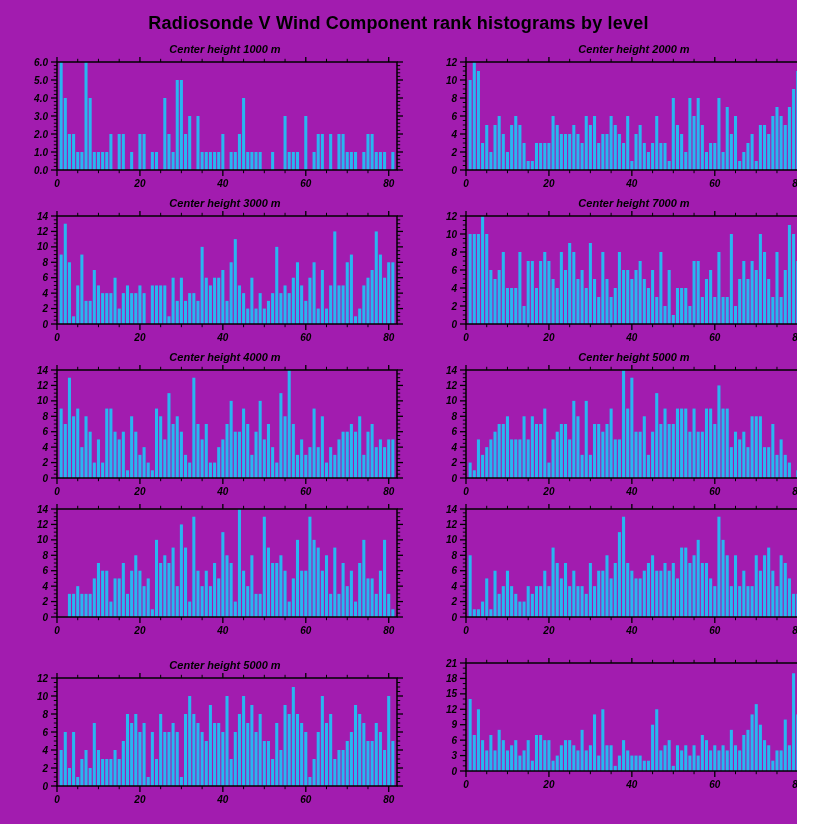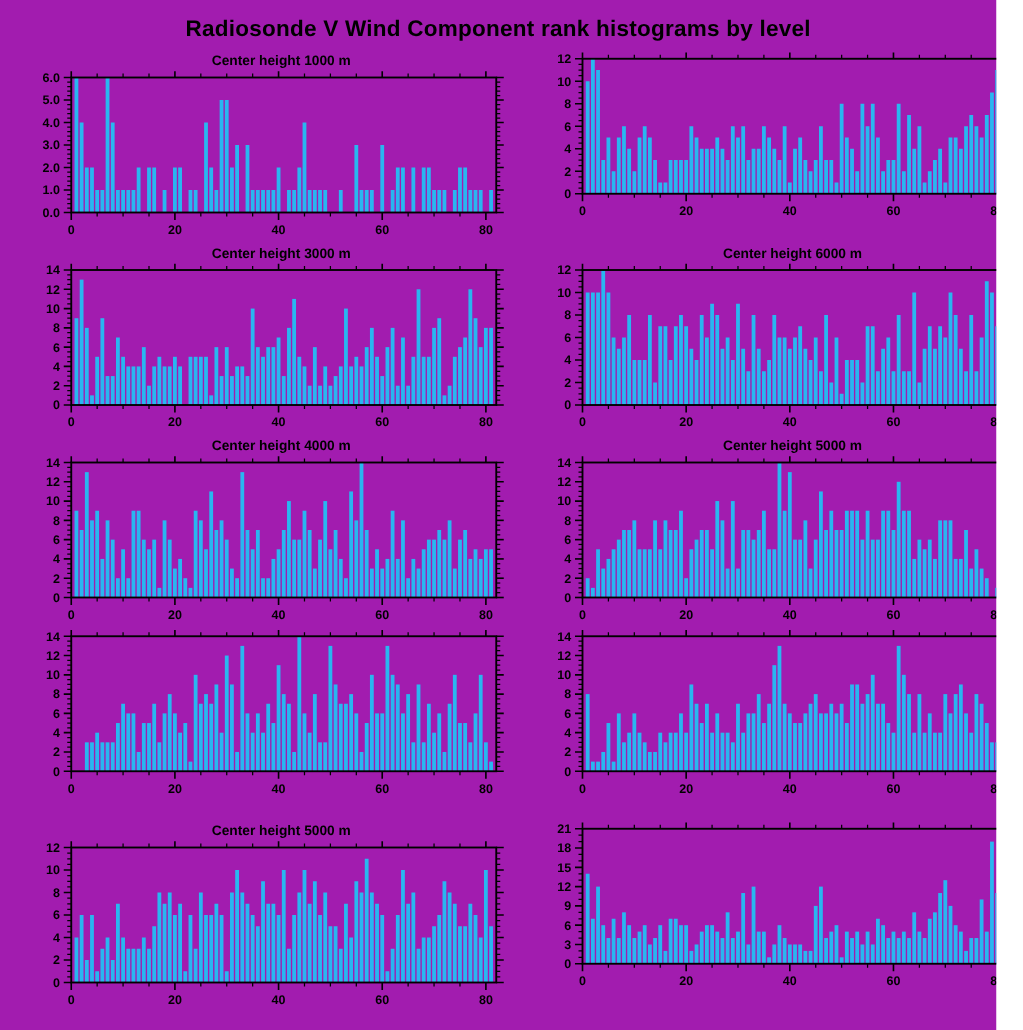--- a/index.html
+++ b/index.html
@@ -19,20 +19,21 @@
     text-align: center;
     font-size: 18px;
     font-weight: 700;
     padding-top: 13px;
     height: 29px;
     letter-spacing: 0.2px;
   }
   .grid {
     display: grid;
     grid-template-columns: 409px 409px;
+    font-style: italic;
   }
   .cell {
     padding-left: 7px;
     box-sizing: border-box;
     height: 154px;
   }
   .cell-title {
     font-size: 11px;
     font-weight: 700;
     text-align: center;
@@ -234,20 +235,21 @@
             <text class="tick-label" x="41" y="44.50" text-anchor="end">4.0</text>
             <text class="tick-label" x="41" y="26.50" text-anchor="end">5.0</text>
             <text class="tick-label" x="41" y="8.50" text-anchor="end">6.0</text>
           </g>
           <g>
             <rect x="50" y="5" width="340" height="108" fill="none" stroke="#000000" stroke-width="1.5"></rect>
           </g>
         </svg>
     </div>
     <div class="cell">
+      <div class="cell-title">Center height 2000 m</div>
       <svg class="hist" width="406" height="139" viewBox="0 0 406 139">
           <g>
             <rect x="52.62" y="23.00" width="3.05" height="90.00" fill="#29B6F0"></rect>
             <rect x="56.77" y="5.00" width="3.05" height="108.00" fill="#29B6F0"></rect>
             <rect x="60.92" y="14.00" width="3.05" height="99.00" fill="#29B6F0"></rect>
             <rect x="65.06" y="86.00" width="3.05" height="27.00" fill="#29B6F0"></rect>
             <rect x="69.21" y="68.00" width="3.05" height="45.00" fill="#29B6F0"></rect>
             <rect x="73.35" y="95.00" width="3.05" height="18.00" fill="#29B6F0"></rect>
             <rect x="77.50" y="68.00" width="3.05" height="45.00" fill="#29B6F0"></rect>
             <rect x="81.65" y="59.00" width="3.05" height="54.00" fill="#29B6F0"></rect>
@@ -623,21 +625,21 @@
             <text class="tick-label" x="41" y="39.36" text-anchor="end">10</text>
             <text class="tick-label" x="41" y="23.93" text-anchor="end">12</text>
             <text class="tick-label" x="41" y="8.50" text-anchor="end">14</text>
           </g>
           <g>
             <rect x="50" y="5" width="340" height="108" fill="none" stroke="#000000" stroke-width="1.5"></rect>
           </g>
         </svg>
     </div>
     <div class="cell">
-      <div class="cell-title">Center height 6000 m</div>
+      <div class="cell-title">Center height 7000 m</div>
       <svg class="hist" width="406" height="139" viewBox="0 0 406 139">
           <g>
             <rect x="52.62" y="23.00" width="3.05" height="90.00" fill="#29B6F0"></rect>
             <rect x="56.77" y="23.00" width="3.05" height="90.00" fill="#29B6F0"></rect>
             <rect x="60.92" y="23.00" width="3.05" height="90.00" fill="#29B6F0"></rect>
             <rect x="65.06" y="5.00" width="3.05" height="108.00" fill="#29B6F0"></rect>
             <rect x="69.21" y="23.00" width="3.05" height="90.00" fill="#29B6F0"></rect>
             <rect x="73.35" y="59.00" width="3.05" height="54.00" fill="#29B6F0"></rect>
             <rect x="77.50" y="68.00" width="3.05" height="45.00" fill="#29B6F0"></rect>
             <rect x="81.65" y="59.00" width="3.05" height="54.00" fill="#29B6F0"></rect>

